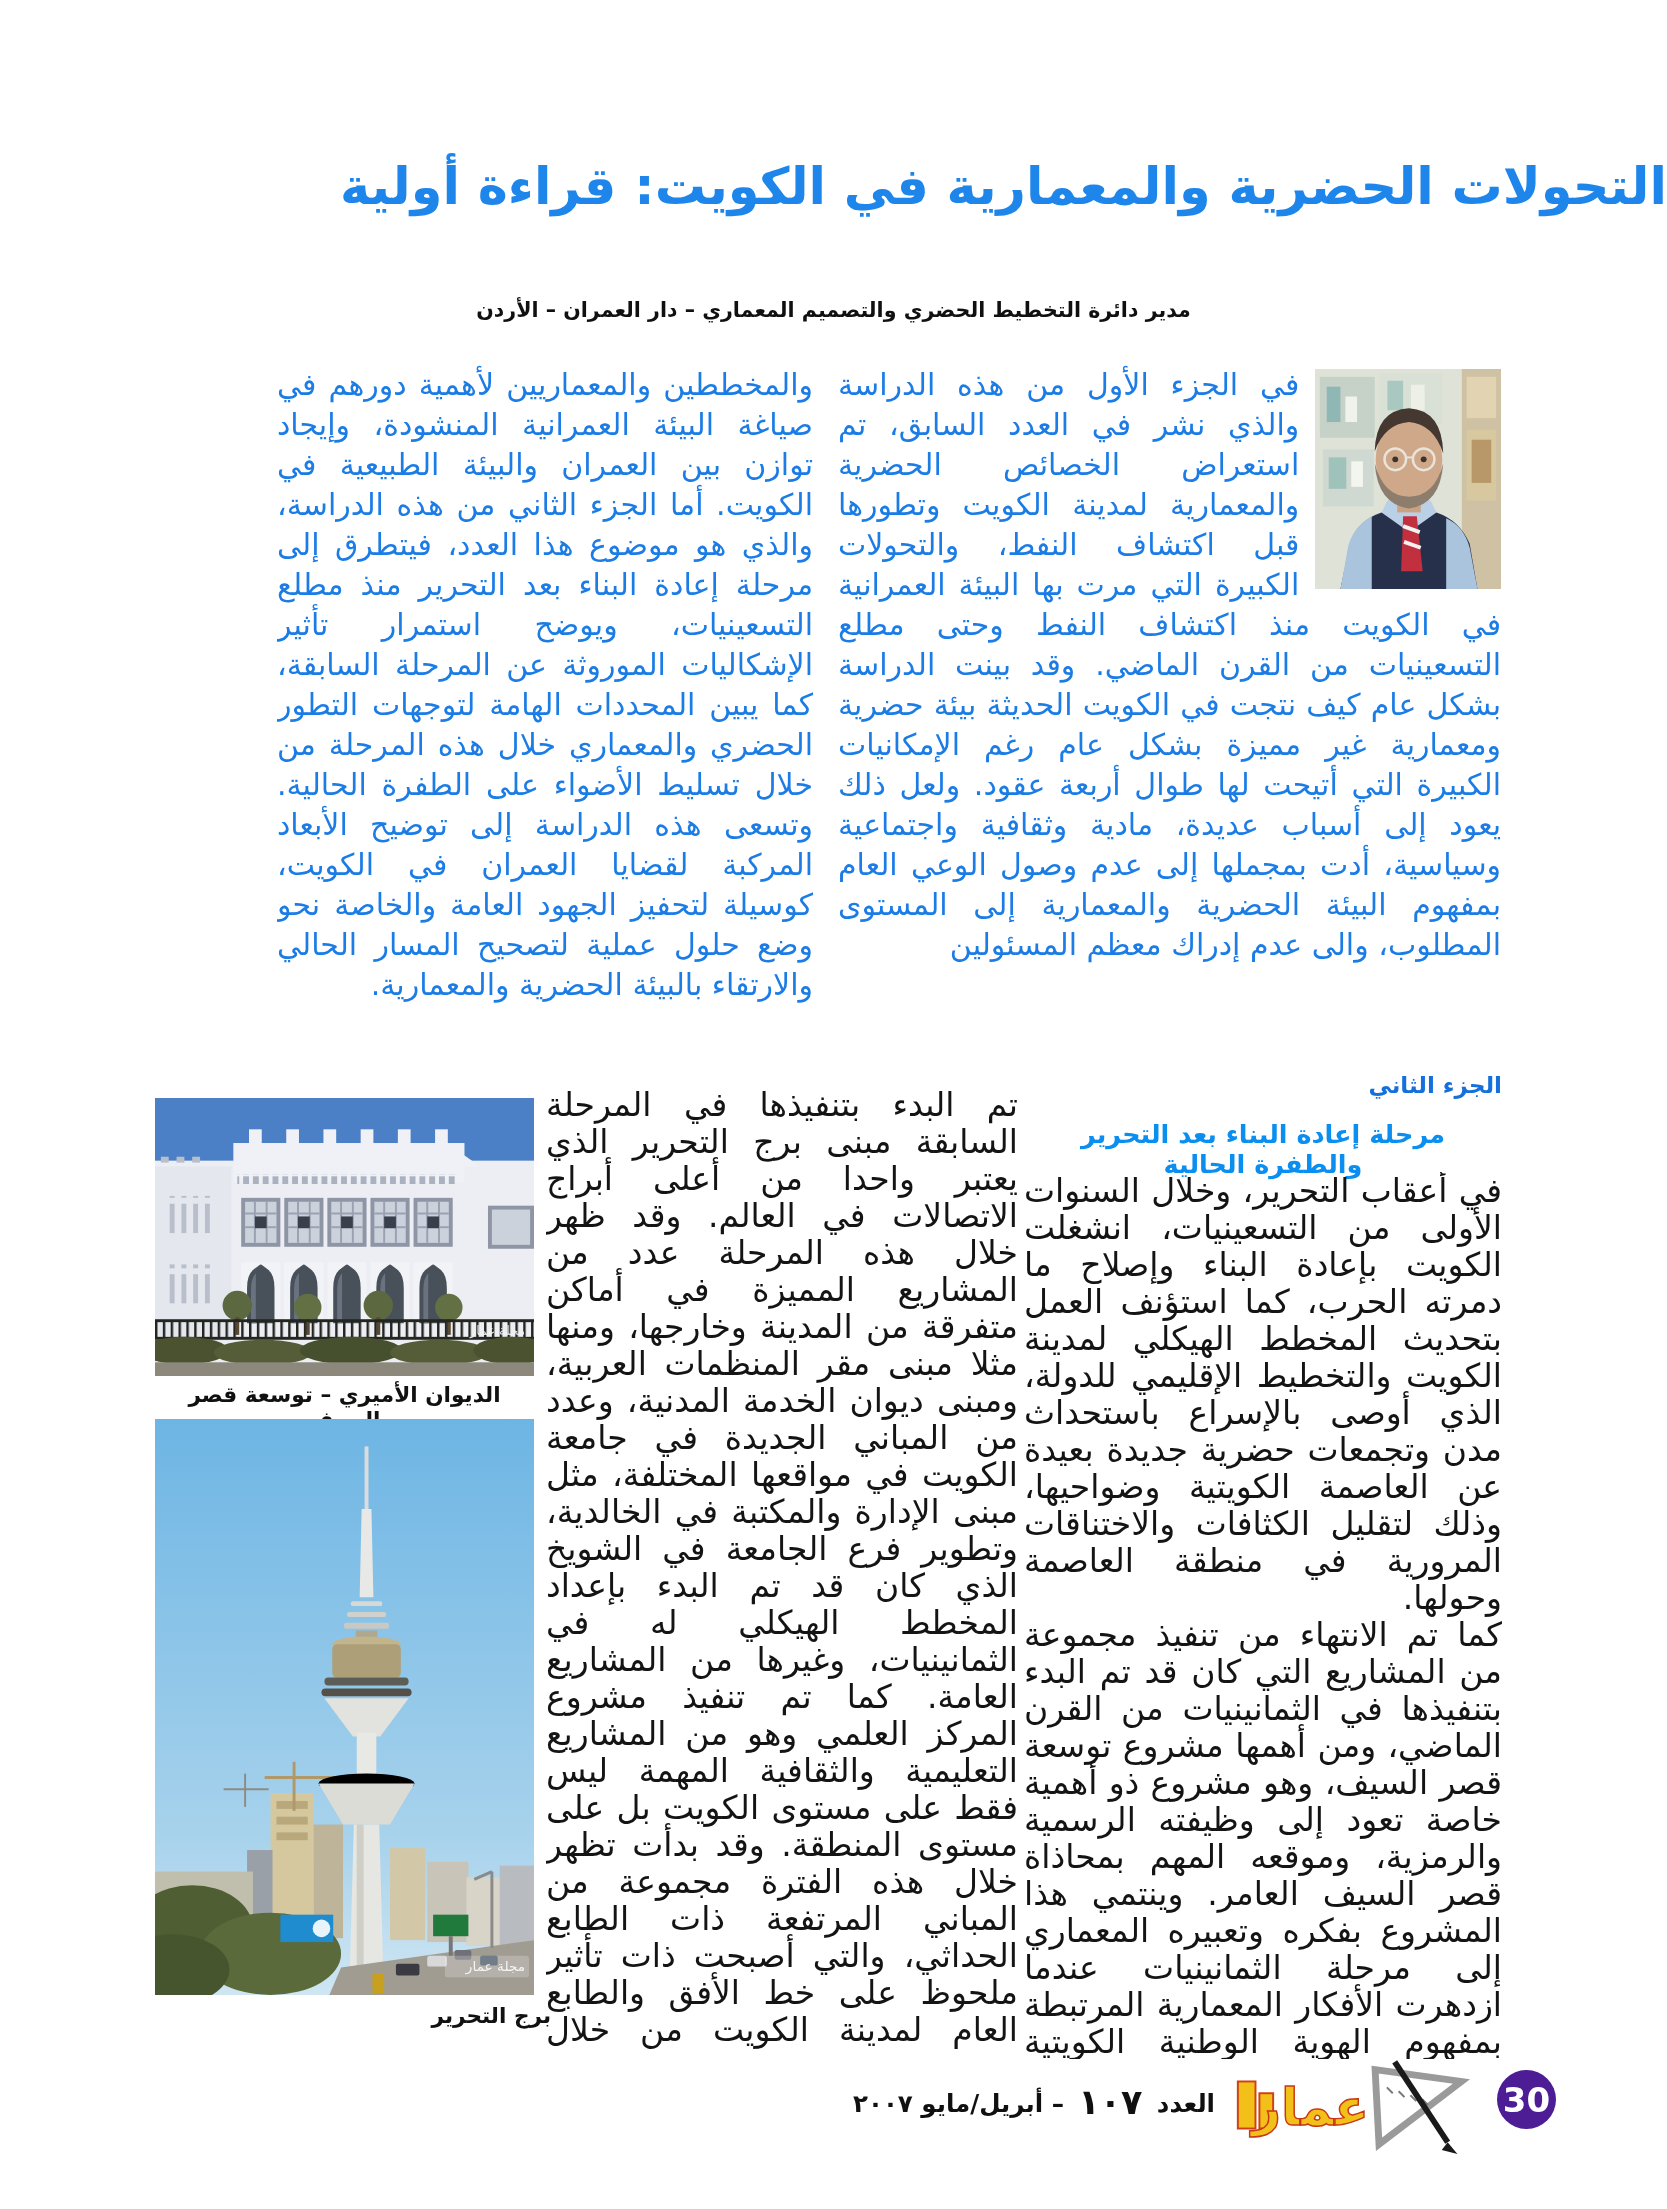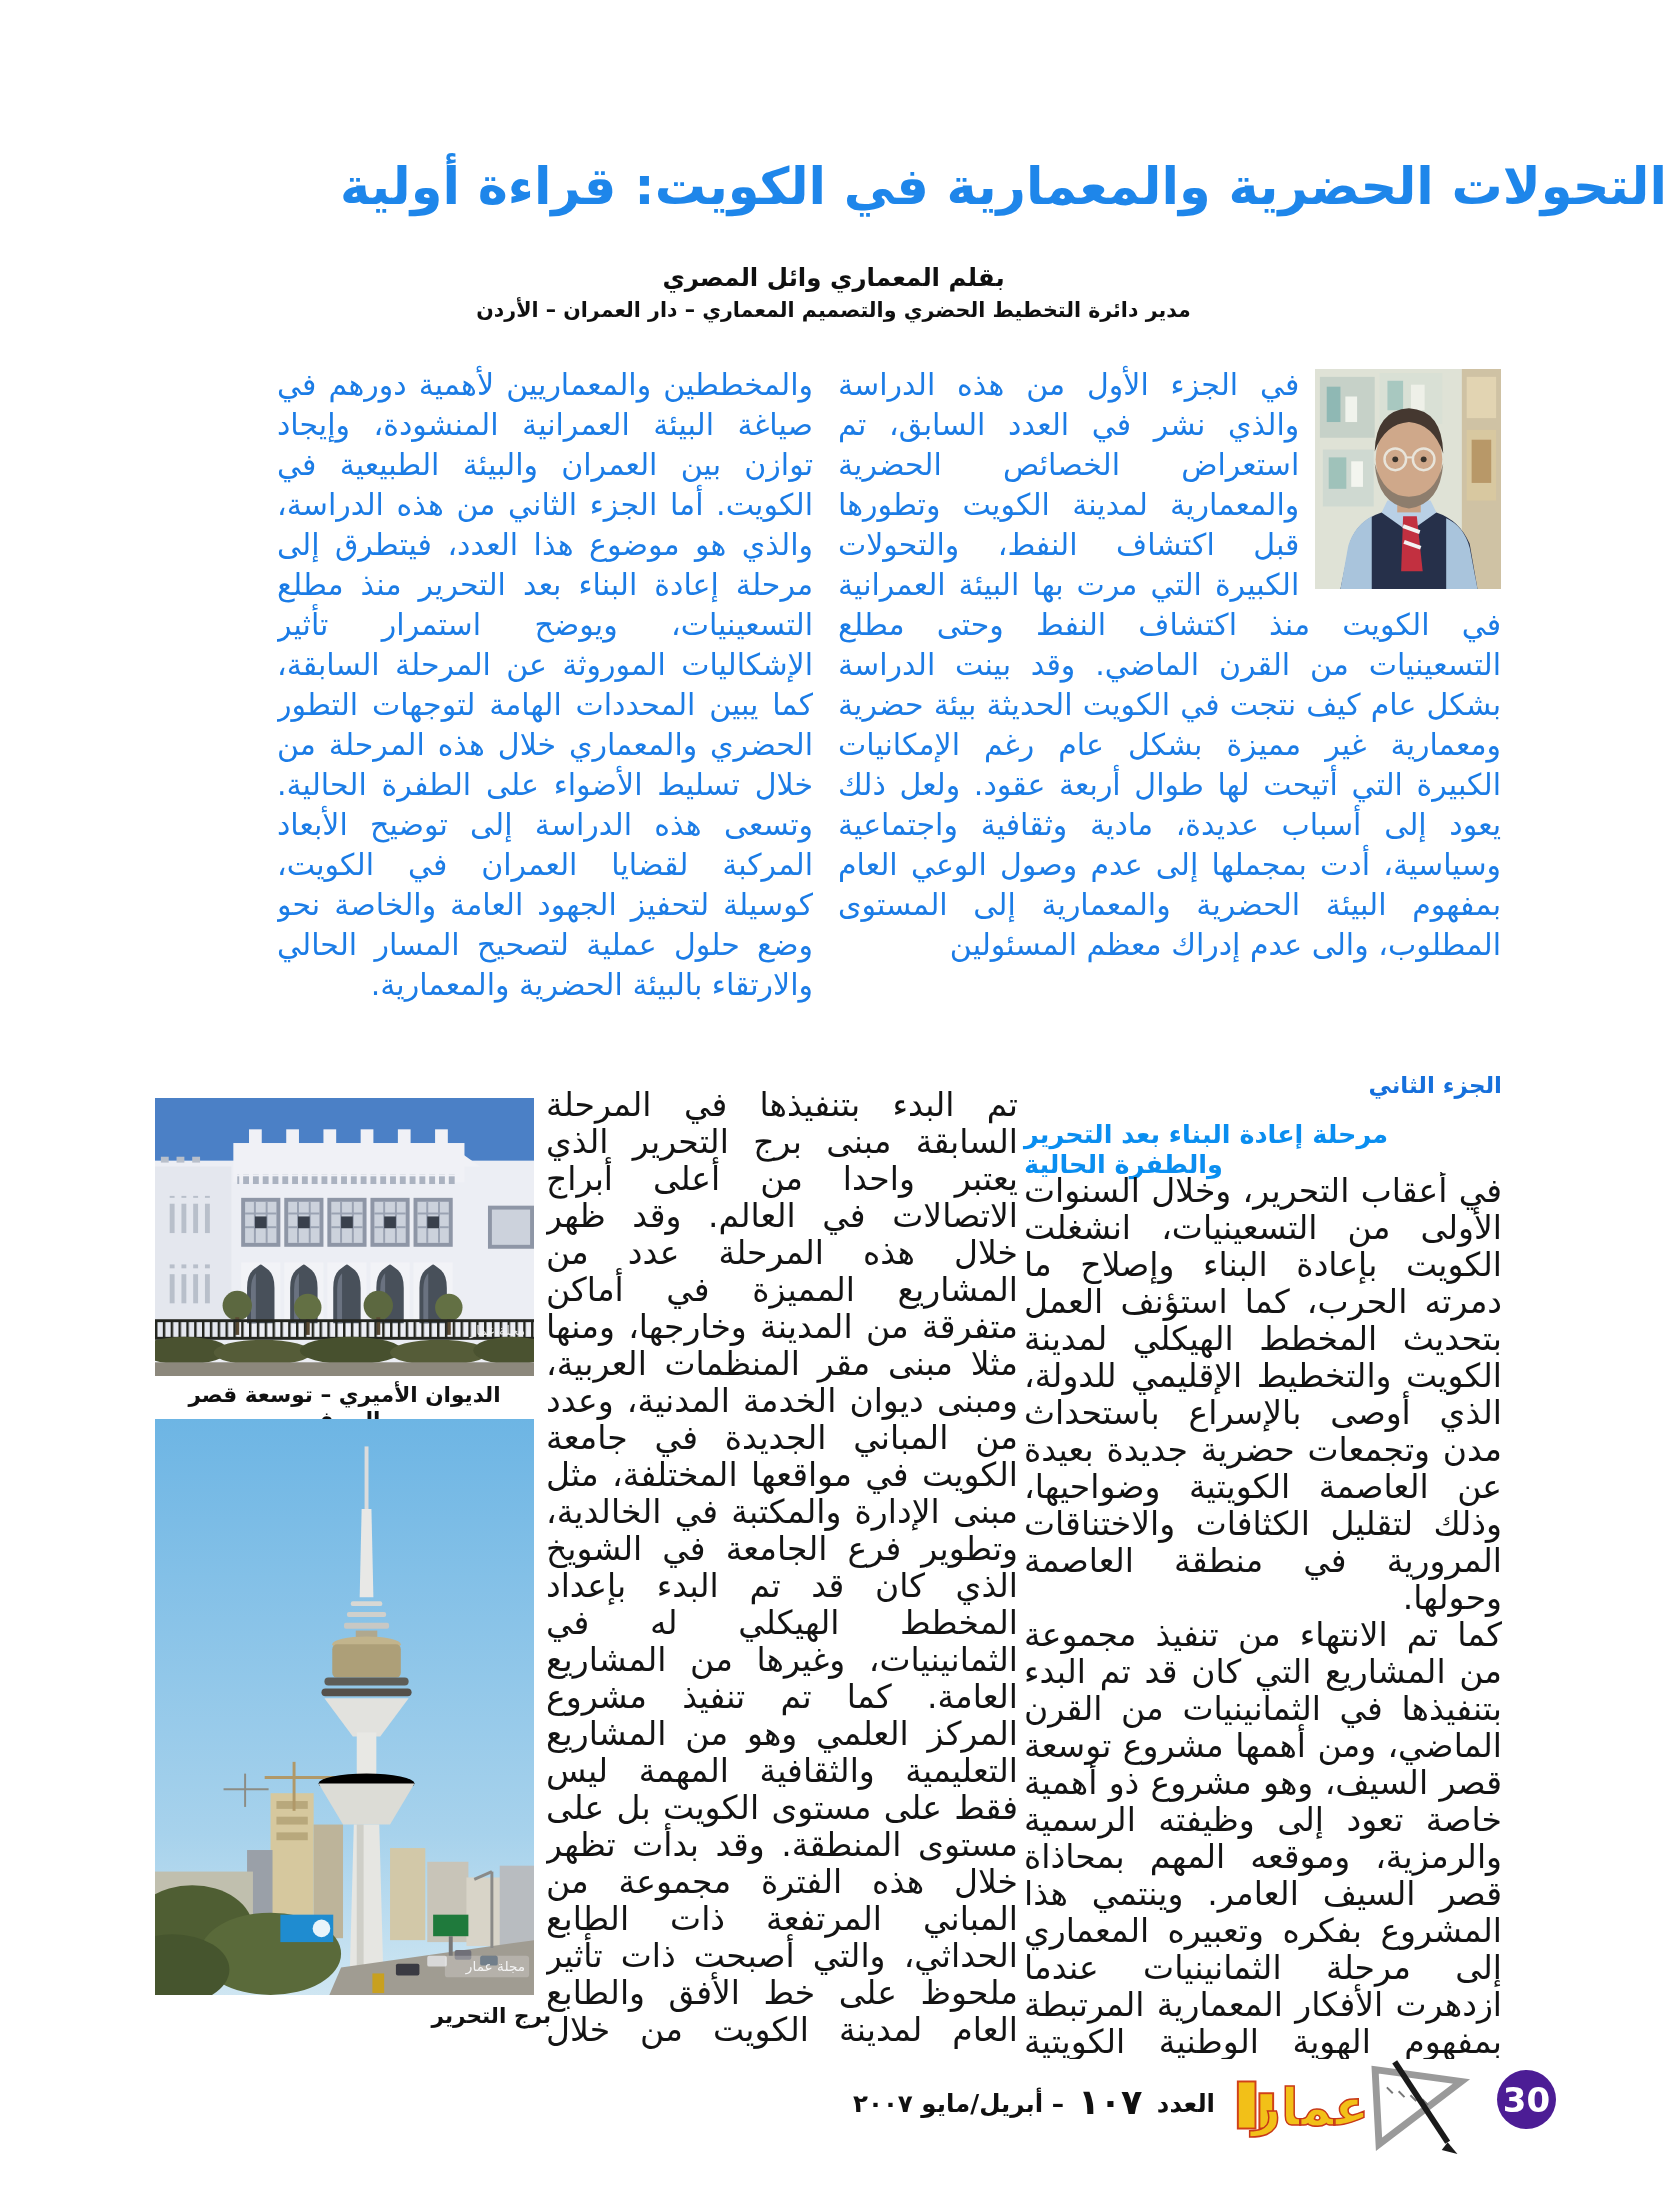--- a/index.html
+++ b/index.html
@@ -46,21 +46,21 @@
     background:#d6d8cc;
   }
   .portrait svg{display:block;width:100%;height:100%;}
 
   .sec-heading{
     left:1024px;top:1072px;width:478px;
     text-align:right;font-size:23px;font-weight:bold;color:#1670dc;
   }
   .sec-subheading{
     left:1024px;top:1119px;width:478px;
-    text-align:left;font-size:25.5px;font-weight:bold;color:#0a8ef0;
+    text-align:center;font-size:25.5px;font-weight:bold;color:#0a8ef0;
   }
 
   .body-col{
     font-size:33px;line-height:37px;
     color:#141414;
     text-align:justify;
     overflow:hidden;
   }
   .body-right{left:1024px;top:1172px;width:478px;height:887px;}
   .body-mid{left:546px;top:1086px;width:472px;height:965px;}
@@ -91,21 +91,20 @@
     color:#ffffff;font-size:34px;font-weight:bold;
     display:flex;align-items:center;justify-content:center;
   }
 </style>
 </head>
 <body>
 
 <div class="page">
 
   <div class="abs title rtl">التحولات الحضرية والمعمارية في الكويت: قراءة أولية</div>
-  <div class="abs byline rtl">بقلم المعماري وائل المصري</div>
   <div class="abs role rtl">مدير دائرة التخطيط الحضري والتصميم المعماري – دار العمران – الأردن</div>
 
   <div class="abs intro-col intro-right rtl">
     <div class="portrait">
       <svg viewBox="0 0 190 224" preserveAspectRatio="none">
         <rect width="190" height="224" fill="#dfe2d6"></rect>
         <rect x="5" y="8" width="56" height="62" fill="#c6d1c8"></rect>
         <rect x="8" y="82" width="52" height="58" fill="#cfd9d1"></rect>
         <rect x="66" y="4" width="64" height="52" fill="#d9e0d5"></rect>
         <rect x="12" y="18" width="14" height="36" fill="#8fb8b4"></rect>

